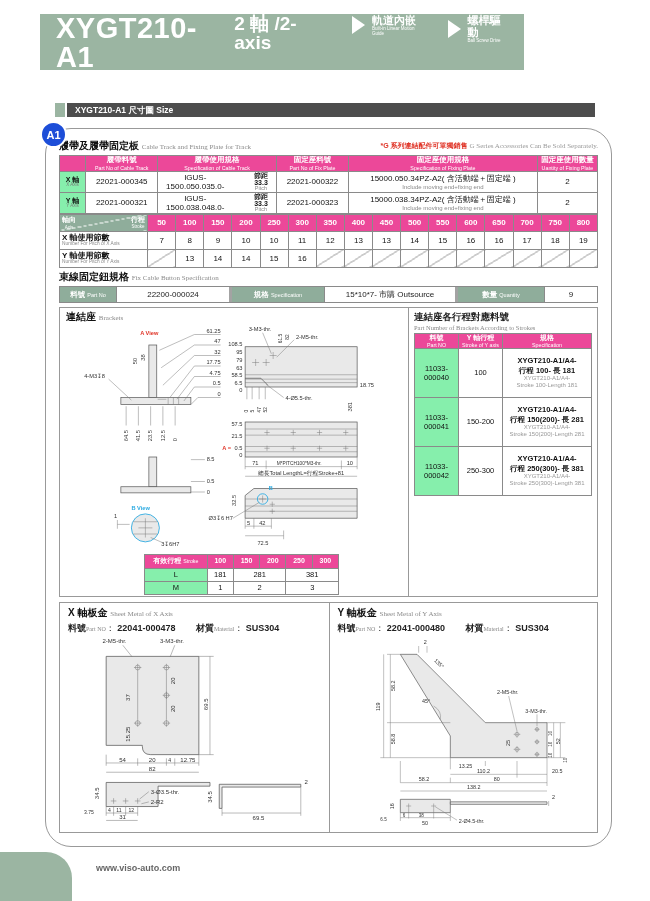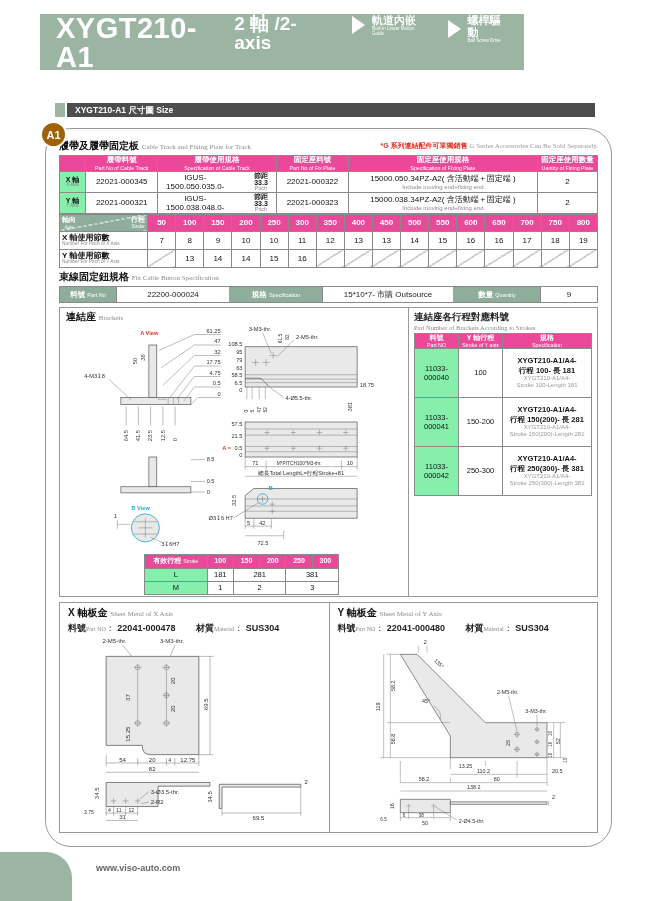--- a/index.html
+++ b/index.html
@@ -21,21 +21,21 @@
   .secbar{position:absolute;left:55px;top:103px;width:540px;height:14px;display:flex;}
   .secbar .sq{width:10px;height:14px;background:#9BB5A2;margin-right:2px;}
   .secbar .bar{flex:1;background:#4D4D4D;color:#fff;font-size:8.5px;font-weight:bold;
                line-height:14px;padding-left:8px;}
 
   
   .container{position:absolute;left:45px;top:128px;width:567px;height:719px;
              border:1.5px solid #999;border-radius:26px;box-sizing:border-box;
              padding:8px 13px 6px 13px;}
   .badge{position:absolute;left:-6px;top:-8px;width:27px;height:27px;border-radius:50%;
-         background:#a16207;color:#fff;font-size:11px;font-weight:bold;display:flex;
+         background:#1d4ed8;color:#fff;font-size:11px;font-weight:bold;display:flex;
          align-items:center;justify-content:center;border:2px solid #fff;box-sizing:border-box;}
 
   .sect-title{font-size:10px;font-weight:bold;color:#111;margin:3px 0 2px 0;line-height:12px;}
   .sect-title .en{font-size:7px;font-weight:normal;color:#8a8a8a;font-family:"Liberation Serif",serif;}
   .note{float:right;font-size:7px;color:#E03528;font-weight:bold;}
   .note .en{color:#999;font-weight:normal;}
 
   table{border-collapse:collapse;width:100%;table-layout:fixed;}
   td,th{border:1px solid #8a8a8a;padding:0 2px;overflow:hidden;}
   th{background:#ec4899;color:#fff;font-weight:bold;font-size:7.5px;line-height:1.15;}
@@ -60,21 +60,21 @@
      background-color:#8FAD9B;}
   .corner .tr{position:absolute;right:2px;top:1px;font-size:7px;font-weight:bold;color:#fff;}
   .corner .tr .en{font-size:4.5px;font-weight:normal;}
   .corner .bl{position:absolute;left:2px;bottom:1px;font-size:7px;font-weight:bold;color:#fff;}
   .corner .bl .en{font-size:4.5px;font-weight:normal;}
 
   
   .bs{display:flex;border:1px solid #8a8a8a;height:15px;line-height:15px;}
   .bs .lab{background:#8FAD9B;color:#fff;font-size:7.5px;font-weight:bold;text-align:center;}
   .bs .lab .en{font-size:5.5px;font-weight:normal;}
-  .bs .val{font-size:8px;text-align:center;border-left:1px solid #8a8a8a;border-right:1px solid #a3a3a3;}
+  .bs .val{font-size:8px;text-align:center;border-left:1px solid #8a8a8a;border-right:3px solid #a3a3a3;}
 
   
   .bigbox{border:1px solid #999;display:flex;margin-top:4px;}
   .bigbox .left{width:348px;padding:3px 2px 2px 6px;box-sizing:border-box;}
   .bigbox .right{flex:1;border-left:1px solid #999;padding:3px 5px;box-sizing:border-box;}
   .pn-table th{font-size:7px;}
   .pn-table td{font-size:7.5px;height:48px;}
   .pn-table .spec-lines .l1{font-weight:bold;font-size:7.5px;display:block;line-height:1.25;}
   .pn-table .spec-lines .l2{color:#999;font-size:6px;display:block;line-height:1.2;}
   .mini{width:195px;margin:2px 0 0 78px;}

